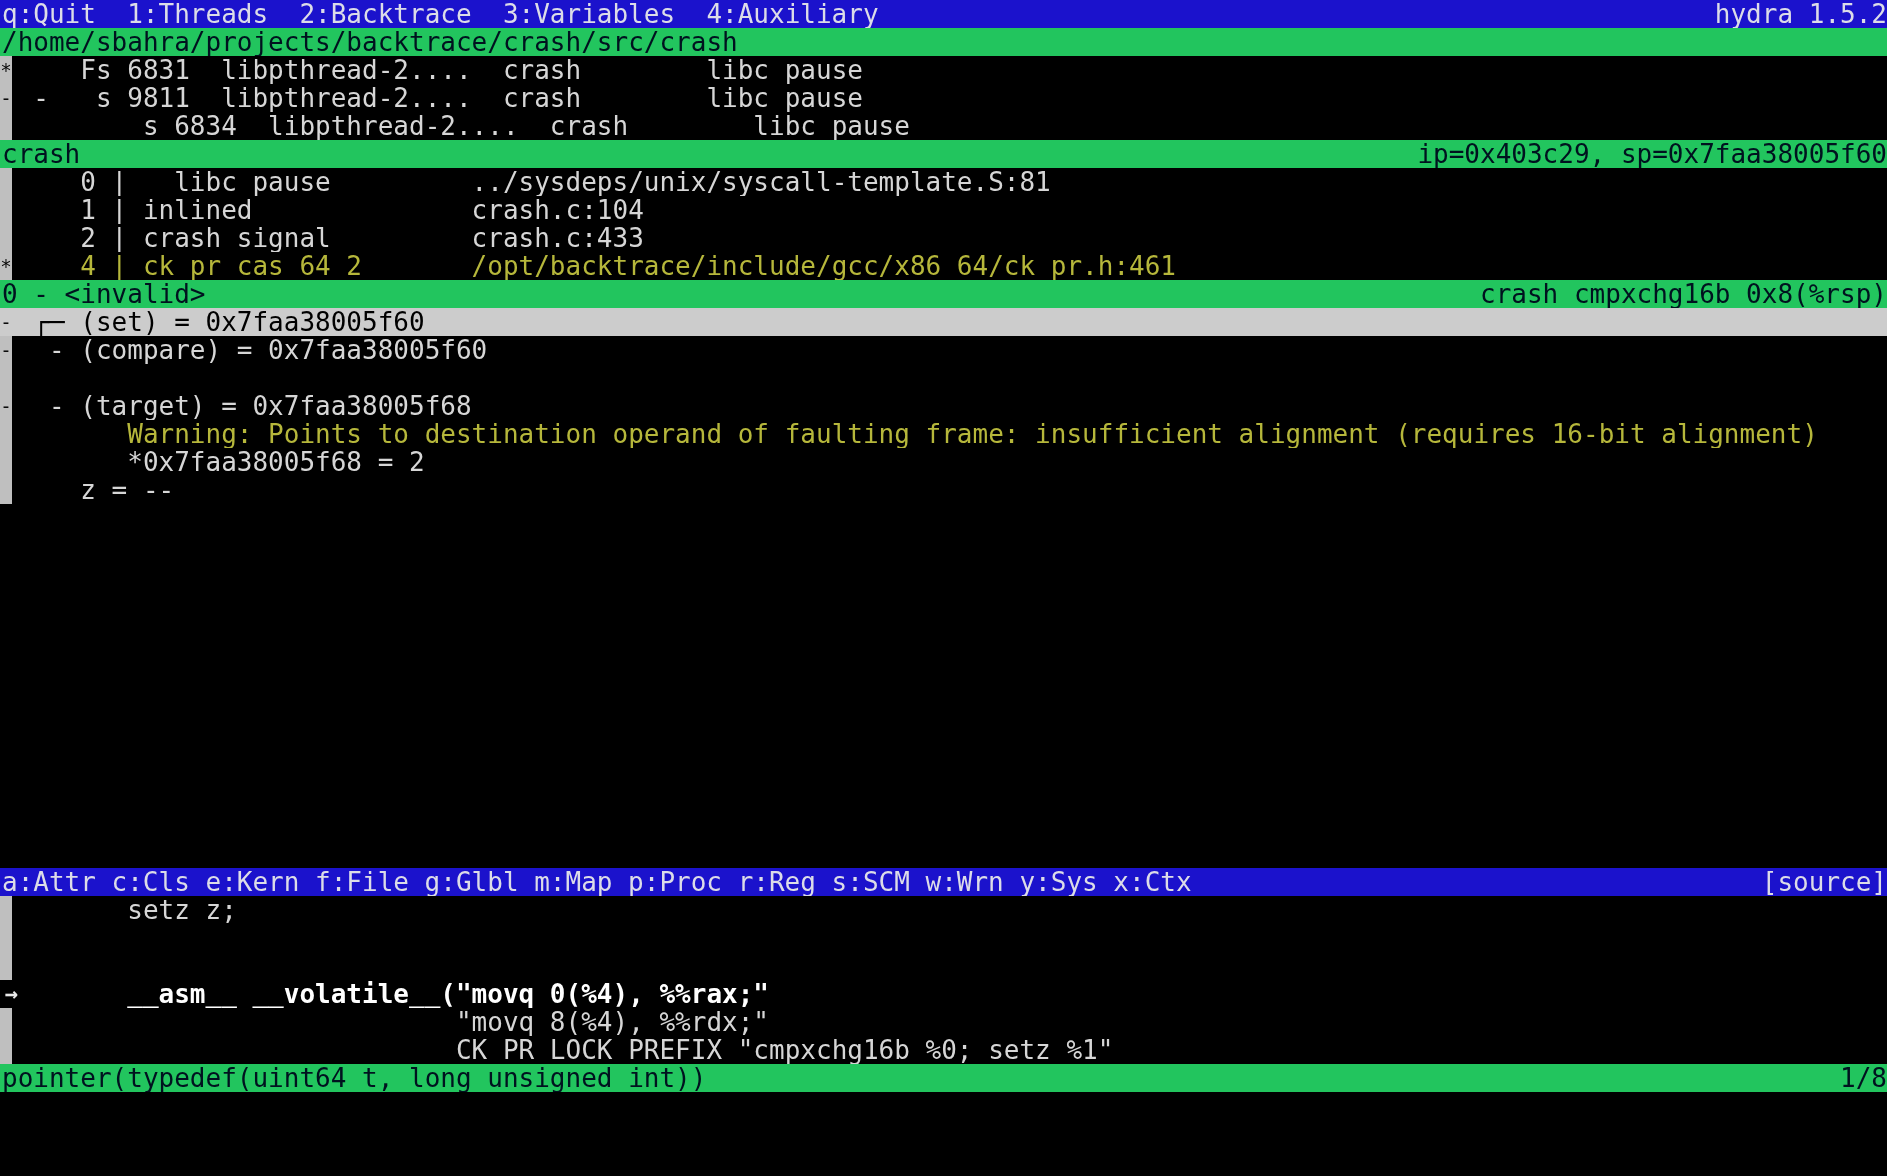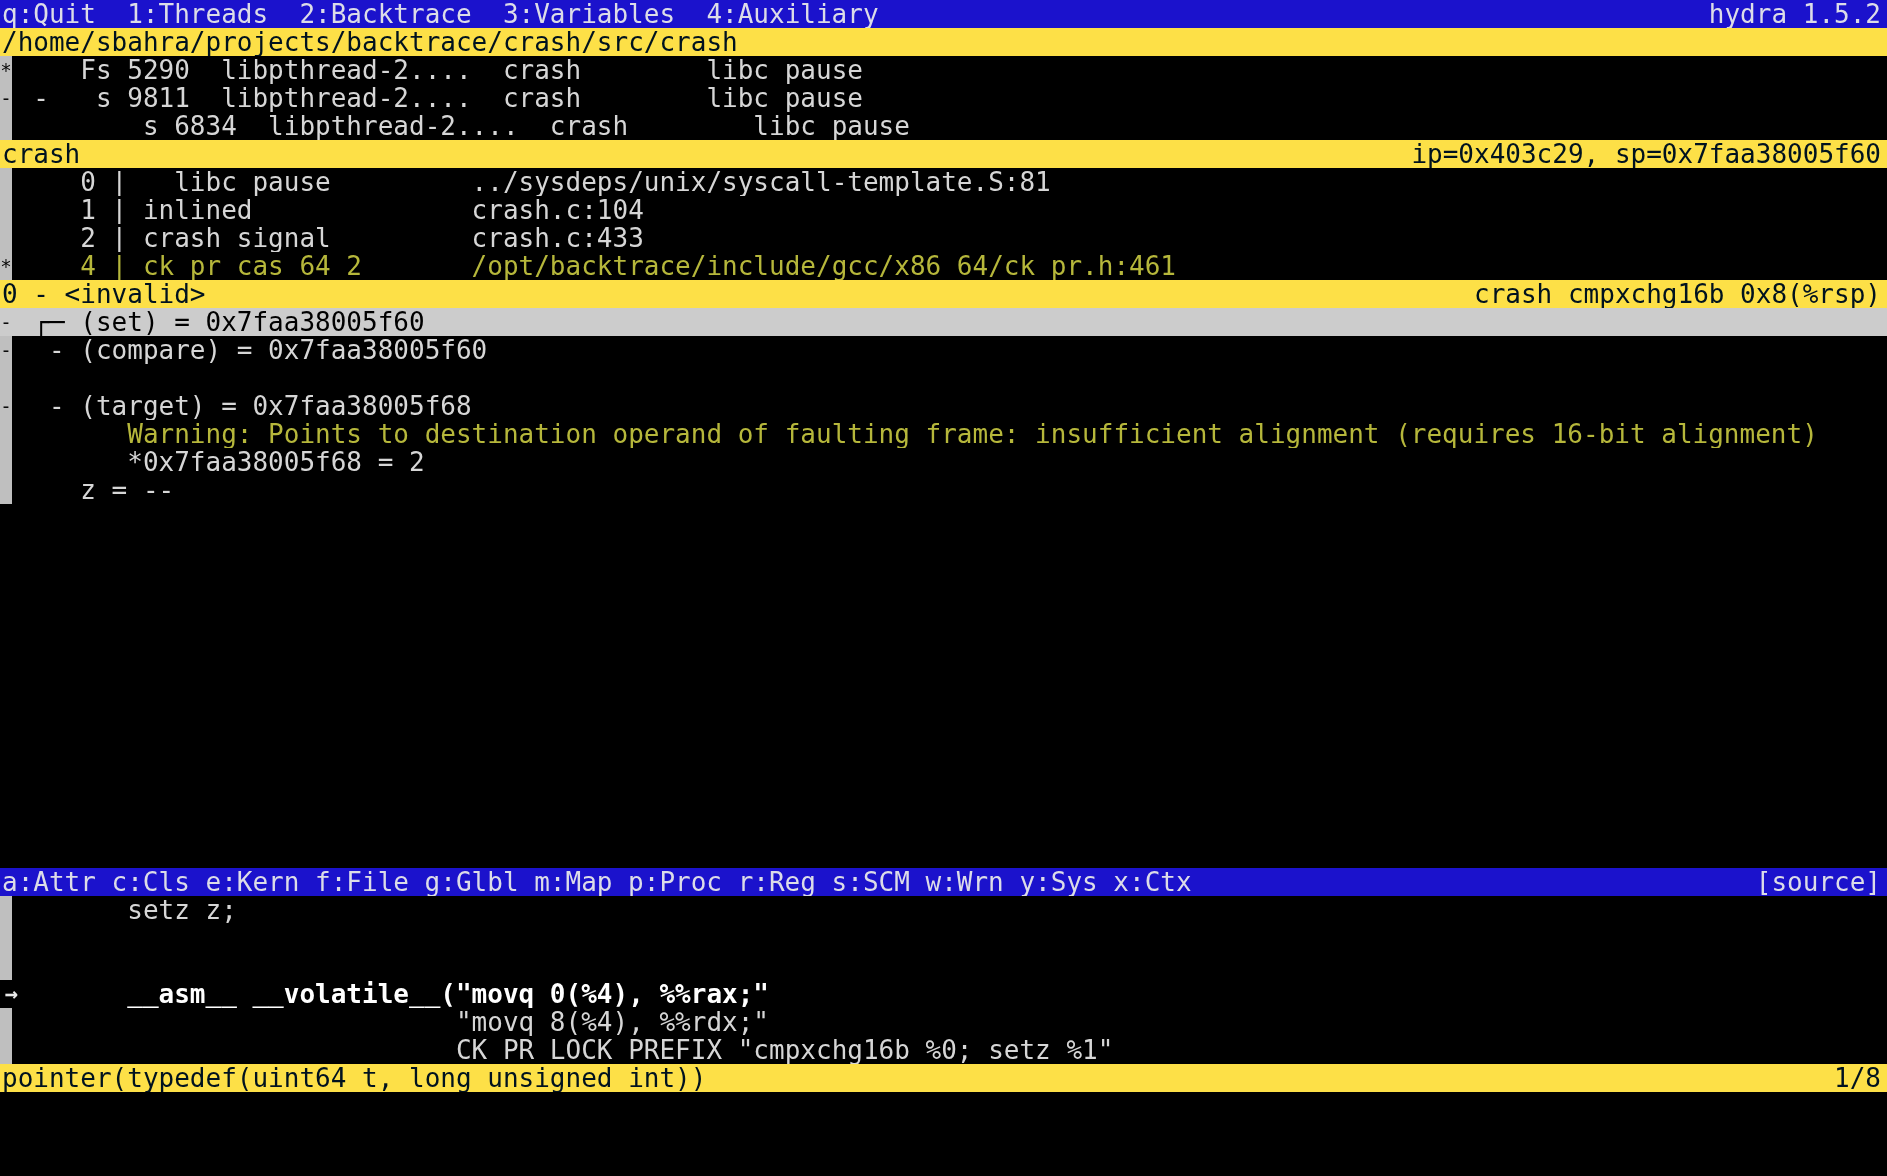--- a/index.html
+++ b/index.html
@@ -16,24 +16,23 @@
     position:relative;
     height:28px;
     line-height:28px;
     white-space:pre;
     overflow:hidden;
     padding-left:2px;
   }
   .bar{
     display:flex;
     justify-content:space-between;
-    padding-right:6px;
   }
   .bar-blue{background:#1b12cc;color:#dcdce8;}
-  .bar-cyan{background:#fde047;color:#00121f;}
+  .bar-cyan{background:#22c55e;color:#00121f;}
   .menu-item{margin-right:2ch;}
   .menu-item-tight{margin-right:1ch;}
   .text{position:relative;z-index:2;}
   .gutter{
     position:absolute;left:0;top:0;bottom:0;width:12px;
     background:#bfbfbf;color:#0a0a0a;
     font-size:19px;line-height:28px;text-align:center;
     z-index:1;overflow:visible;
   }
   .gutter-arrow{
@@ -54,21 +53,21 @@
   <div class="row bar bar-blue">
     <span class="text"><span class="menu-item">q:Quit</span><span class="menu-item">1:Threads</span><span class="menu-item">2:Backtrace</span><span class="menu-item">3:Variables</span><span class="menu-item">4:Auxiliary</span></span>
     <span class="text">hydra 1.5.2</span>
   </div>
 
   <div class="row bar bar-cyan">
     <span class="text">/home/sbahra/projects/backtrace/crash/src/crash</span>
   </div>
 
   <div id="threads-pane">
-      <div class="row"><span class="gutter">*</span><span class="text">     Fs 5290  libpthread-2....  crash      __libc_pause</span></div>
+      <div class="row"><span class="gutter">*</span><span class="text">     Fs 6831  libpthread-2....  crash      __libc_pause</span></div>
       <div class="row"><span class="gutter">-</span><span class="text">  -   s 9811  libpthread-2....  crash      __libc_pause</span></div>
       <div class="row"><span class="gutter"></span><span class="text">         s 6834  libpthread-2....  crash      __libc_pause</span></div>
     </div>
 
   <div class="row bar bar-cyan">
     <span class="text">crash</span>
     <span class="text">ip=0x403c29, sp=0x7faa38005f60</span>
   </div>
 
   <div id="backtrace-pane">

